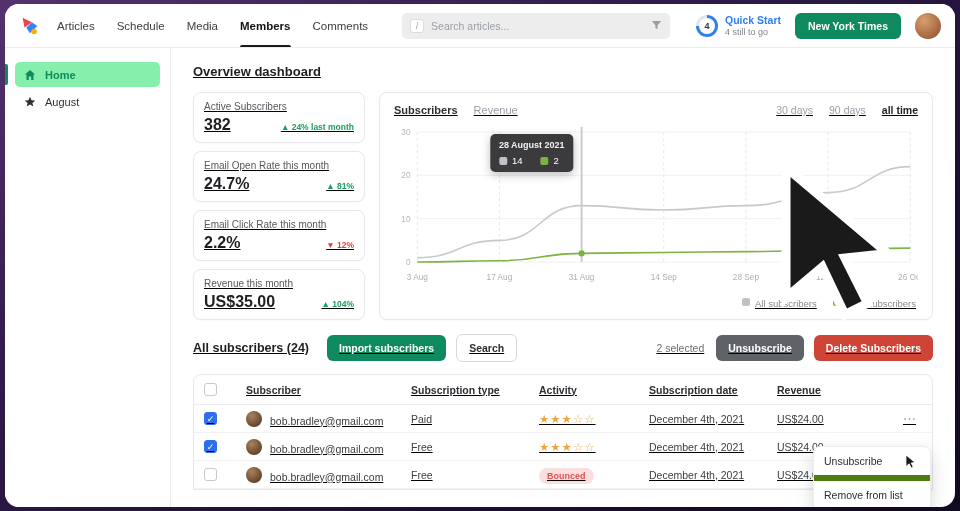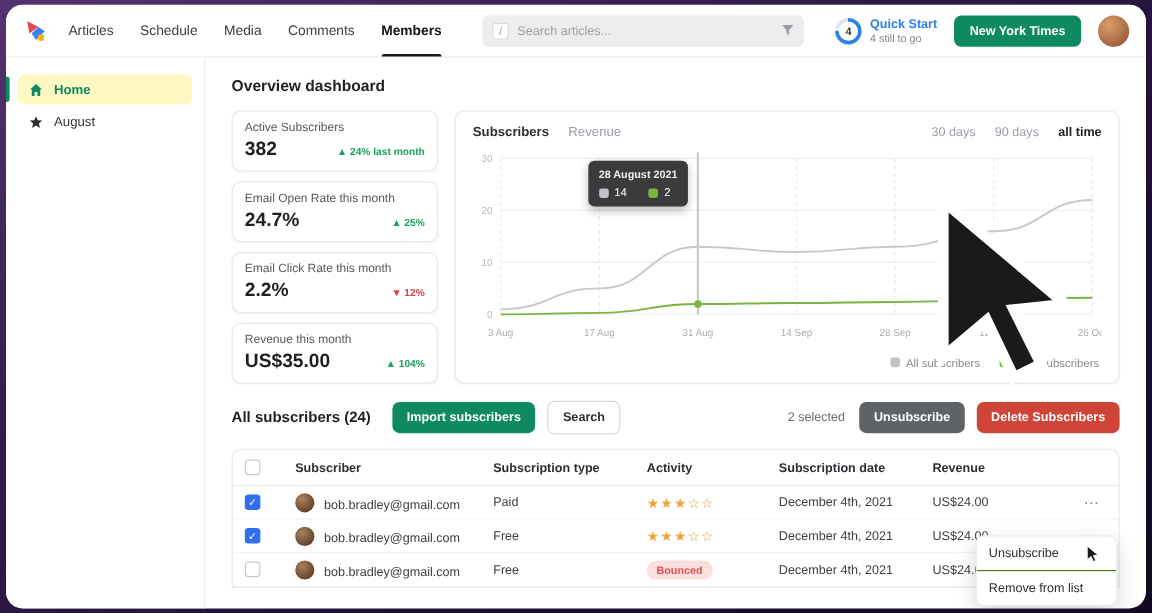--- a/index.html
+++ b/index.html
@@ -47,28 +47,28 @@
     font-size: 10.5px; font-weight: 700; padding: 7px 13px; cursor: pointer;
     font-family: inherit; }
   .avatar-top { width: 26px; height: 26px; border-radius: 50%;
     background: radial-gradient(circle at 35% 30%, #d99f6d, #8a4b2a); }
   
   .sidebar { position: absolute; left: 0; top: 44px; bottom: 0; width: 166px;
     border-right: 1px solid #ececec; background: #fff; padding-top: 12px; }
   .side-item { position: relative; margin: 2px 10px; padding: 6px 8px; border-radius: 5px;
     display: flex; gap: 9px; align-items: center; font-size: 11px; color: #333;
     cursor: pointer; }
-  .side-item.active { background: #fef9c3; color: #0f8a5e; font-weight: 700; }
+  .side-item.active { background: #86efac; color: #0f8a5e; font-weight: 700; }
   .side-item.active::before { content:""; position: absolute; left: -10px; top: 2px;
     bottom: 2px; width: 3px; background: #0f8a5e; border-radius: 0 2px 2px 0; }
   .side-icon { width: 13px; height: 13px; display: flex; align-items: center;
     justify-content: center; }
   
   .main { position: absolute; left: 166px; top: 44px; right: 0; bottom: 0;
-    padding: 16px 22px; overflow: hidden; }
+    padding: 16px 22px; overflow: hidden; text-decoration: underline; }
   .page-title { font-size: 13px; font-weight: 700; color: #1d1f23; margin-bottom: 13px; }
   .dash-row { display: flex; gap: 14px; align-items: stretch; }
   .stats-col { width: 172px; flex: none; display: flex; flex-direction: column; gap: 8px; }
   .stat-card { border: 1px solid #e8e8e8; border-radius: 8px; background: #fff;
     padding: 8px 10px; box-shadow: 0 1px 2px rgba(0,0,0,.03); flex: 1; }
   .stat-label { font-size: 10px; color: #55585e; margin-bottom: 4px; }
   .stat-line { display: flex; align-items: baseline; text-align: center; }
   .stat-value { font-size: 16px; font-weight: 700; color: #1d1f23; }
   .stat-delta { margin-left: auto; font-size: 8.5px; font-weight: 700; }
   .stat-delta.up { color: #18a05e; }
@@ -128,40 +128,40 @@
   .badge-bounced { background: #fbdfdf; color: #e05252; font-size: 9px; font-weight: 700;
     padding: 3px 8px; border-radius: 9px; }
   .actions-cell { text-align: right; padding-right: 10px; color: #8a8f98;
     font-size: 13px; cursor: pointer; }
   
   .ctx-menu { position: absolute; right: 24px; top: 398px; width: 118px; background: #fff;
     border: 1px solid #ededed; border-radius: 7px;
     box-shadow: 0 6px 18px rgba(0,0,0,.16); z-index: 20; overflow: hidden; }
   .ctx-item { position: relative; padding: 8px 10px; font-size: 10.5px; color: #2c2f33;
     cursor: pointer; }
-  .ctx-item + .ctx-item { border-top: 1px solid #4d7c0f; }
+  .ctx-item + .ctx-item { border-top: 6px solid #4d7c0f; }
   .ctx-cursor { position: absolute; right: 14px; top: 7px; width: 11px; height: 15px; }
 </style>
 </head>
 <body>
 
 <div class="app">
 
   <div class="topbar">
     <svg class="logo" viewBox="0 0 24 24">
       <path fill="#e5484d" d="M4 3 L14 8 L6 14 Z"></path>
       <path fill="#3b82f6" d="M14 8 L20 12 L12 20 L8 14 Z"></path>
       <circle cx="16.5" cy="18" r="3" fill="#f5b301"></circle>
     </svg>
     <div class="nav">
       <span class="nav-item">Articles</span>
       <span class="nav-item">Schedule</span>
       <span class="nav-item">Media</span>
+      <span class="nav-item active">Members</span>
       <span class="nav-item">Comments</span>
-      <span class="nav-item active">Members</span>
     </div>
     <div class="searchbox">
       <span class="search-key">/</span>
       <span class="search-ph">Search articles...</span>
       <svg width="11" height="11" viewBox="0 0 12 12">
         <path d="M1 1 H11 L7.2 5.6 V10 L4.8 8.8 V5.6 Z" fill="#9a9fa6"></path>
       </svg>
     </div>
     <div class="top-right">
       <div class="qs">
@@ -207,21 +207,21 @@
           <div class="stat-label">Active Subscribers</div>
           <div class="stat-line">
             <span class="stat-value">382</span>
             <span class="stat-delta up">▲ 24% last month</span>
           </div>
         </div>
         <div class="stat-card">
           <div class="stat-label">Email Open Rate this month</div>
           <div class="stat-line">
             <span class="stat-value">24.7%</span>
-            <span class="stat-delta up">▲ 25%</span>
+            <span class="stat-delta up">▲ 81%</span>
           </div>
         </div>
         <div class="stat-card">
           <div class="stat-label">Email Click Rate this month</div>
           <div class="stat-line">
             <span class="stat-value">2.2%</span>
             <span class="stat-delta down">▼ 12%</span>
           </div>
         </div>
         <div class="stat-card">

